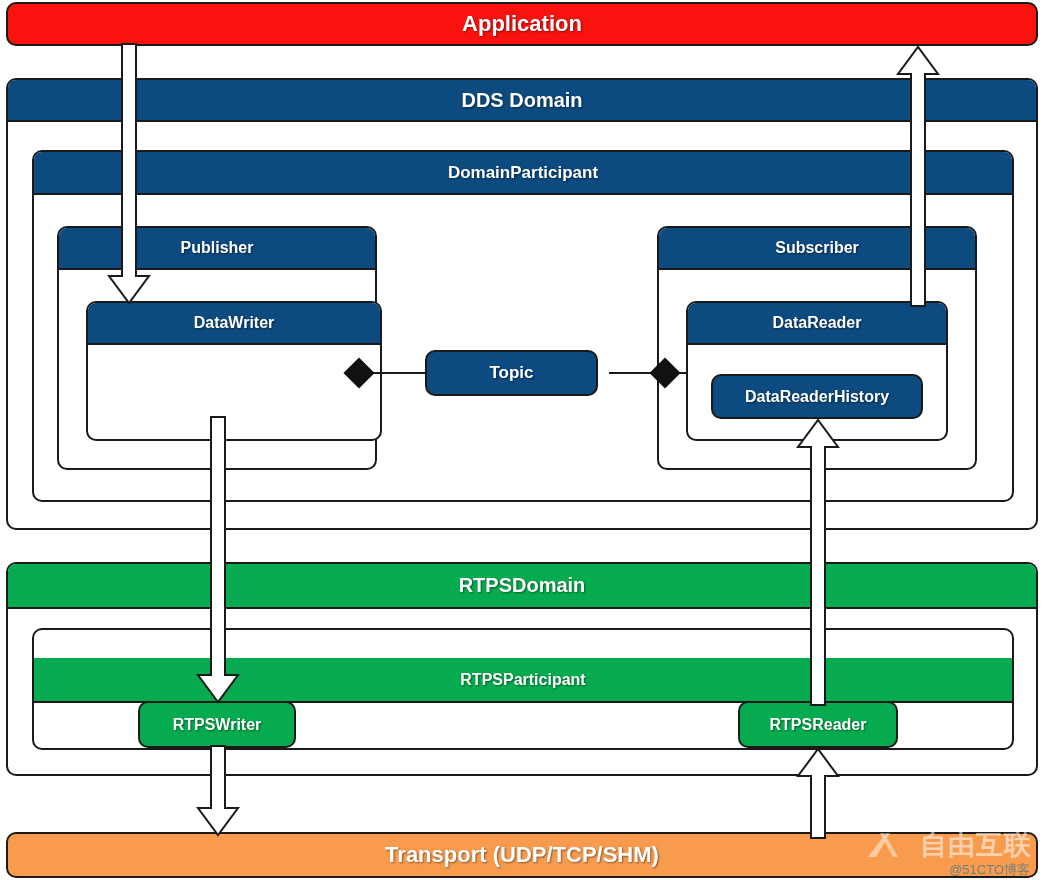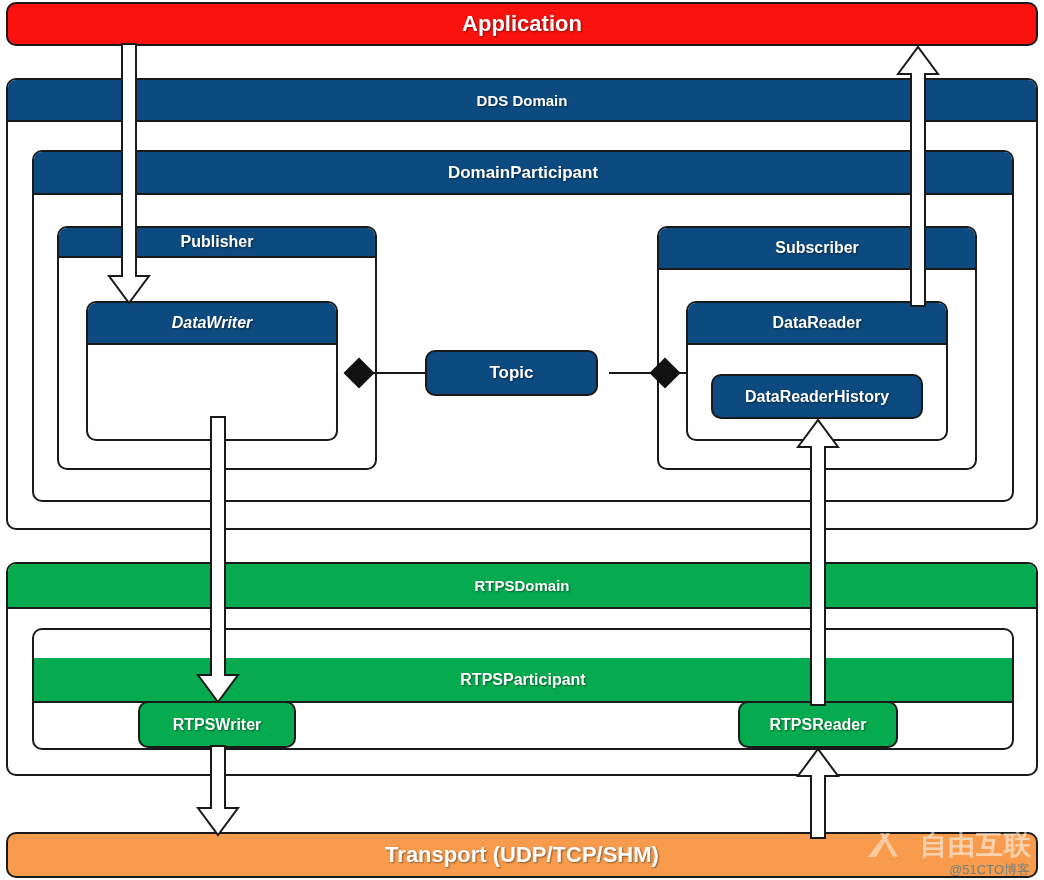--- a/index.html
+++ b/index.html
@@ -112,21 +112,21 @@
     color: #0369a1;
     font-size: 13px;
     line-height: 1;
     margin-top: 4px;
     margin-right: 2px;
   }
   .wm-logo { width: 34px; height: 28px; }
 
   
   .fs-app   { font-size: 22px; }
-  .fs-l1    { font-size: 15px; }
+  .fs-l1    { font-size: 20px; }
   .fs-l2    { font-size: 17px; }
   .fs-l3    { font-size: 16px; }
   .fs-l4    { font-size: 16px; }
   .fs-hist  { font-size: 16px; }
   .fs-topic { font-size: 17px; }
   .fs-rtps  { font-size: 16px; }
 </style>
 </head>
 <body>
 
@@ -136,28 +136,28 @@
 
   <div class="titled" style="left:6px; top:78px; width:1032px; height:452px;">
     <div class="hdr c-blue fs-l1" style="height:42px;">DDS Domain</div>
   </div>
 
   <div class="titled" style="left:32px; top:150px; width:982px; height:352px;">
     <div class="hdr c-blue fs-l2" style="height:43px;">DomainParticipant</div>
   </div>
 
   <div class="titled" style="left:57px; top:226px; width:320px; height:244px;">
-    <div class="hdr c-blue fs-l3" style="height:30px;">Publisher</div>
+    <div class="hdr c-blue fs-l3" style="height:42px;">Publisher</div>
   </div>
 
   <div class="titled" style="left:657px; top:226px; width:320px; height:244px;">
     <div class="hdr c-blue fs-l3" style="height:42px;">Subscriber</div>
   </div>
 
-  <div class="titled" style="left:86px; top:301px; width:252px; height:140px;font-style:italic;">
+  <div class="titled" style="left:86px; top:301px; width:296px; height:140px;">
     <div class="hdr c-blue fs-l4" style="height:42px;">DataWriter</div>
   </div>
 
   <div class="titled" style="left:686px; top:301px; width:262px; height:140px;">
     <div class="hdr c-blue fs-l4" style="height:42px;">DataReader</div>
   </div>
 
 
   <div class="solid c-blue fs-hist" style="left:711px; top:374px; width:212px; height:45px;">DataReaderHistory</div>
 

